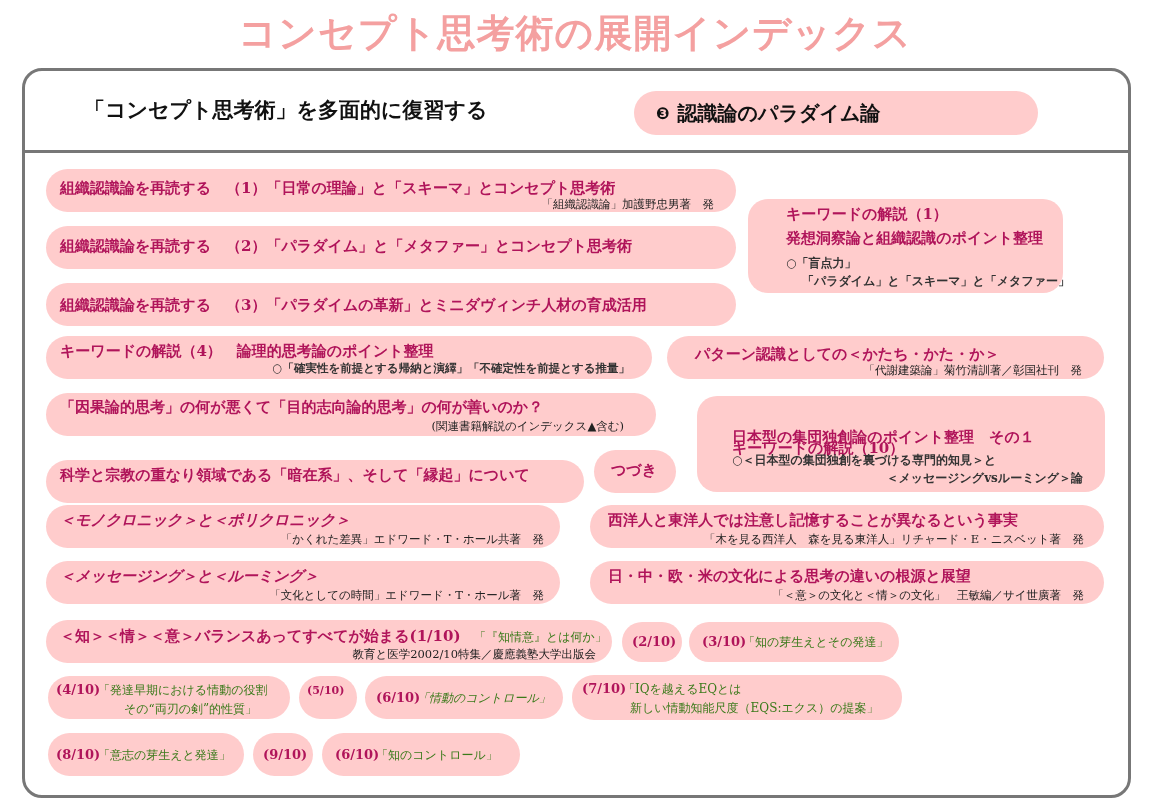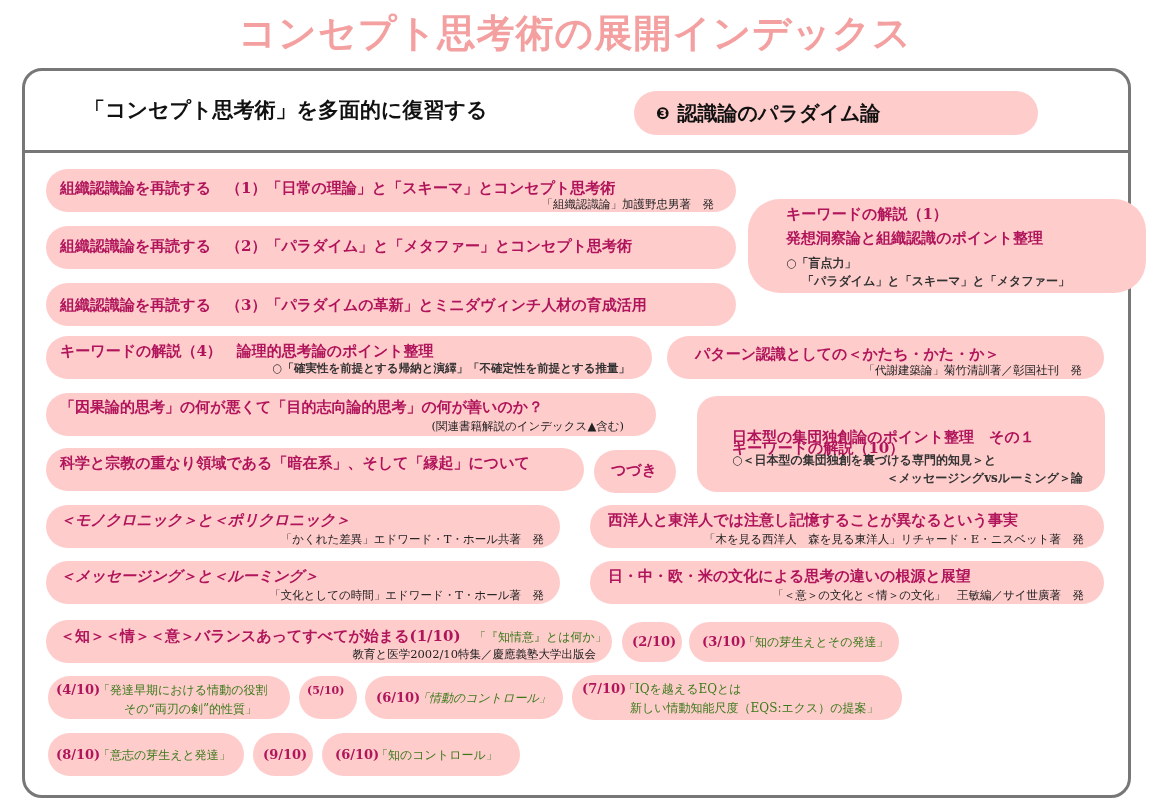--- a/index.html
+++ b/index.html
@@ -44,21 +44,21 @@
 </div>
 
 <div class="pill" style="left:46px;top:226px;width:690px;height:43px;">
   <span class="t" style="left:14px;top:11px;">組織認識論を再読する　（2）「パラダイム」と「メタファー」とコンセプト思考術</span>
 </div>
 
 <div class="pill" style="left:46px;top:283px;width:690px;height:43px;">
   <span class="t" style="left:14px;top:13px;">組織認識論を再読する　（3）「パラダイムの革新」とミニダヴィンチ人材の育成活用</span>
 </div>
 
-<div class="pill" style="left:748px;top:199px;width:398px;height:94px;border-radius:32px;">
+<div class="pill" style="left:748px;top:199px;width:315px;height:94px;border-radius:20px;">
   <span class="t" style="left:38px;top:6px;">キーワードの解説（1）</span>
   <span class="t" style="left:38px;top:30px;">発想洞察論と組織認識のポイント整理</span>
   <span class="k" style="left:38px;top:56px;">○「盲点力」</span>
   <span class="k" style="left:54px;top:74px;">「パラダイム」と「スキーマ」と「メタファー」</span>
 </div>
 
 <div class="pill" style="left:46px;top:336px;width:606px;height:43px;">
   <span class="t" style="left:14px;top:6px;">キーワードの解説（4）　論理的思考論のポイント整理</span>
   <span class="k" style="right:22px;top:25px;font-size:11.5px;">○「確実性を前提とする帰納と演繹」「不確定性を前提とする推量」</span>
 </div>
@@ -73,21 +73,21 @@
   <span class="s" style="right:32px;top:26px;">(関連書籍解説のインデックス▲含む)</span>
 </div>
 
 <div class="pill" style="left:697px;top:396px;width:408px;height:96px;border-radius:20px;">
   <span class="t" style="left:35px;top:7px;margin-top:36px;">キーワードの解説（10）</span>
   <span class="t" style="left:35px;top:32px;">日本型の集団独創論のポイント整理　その１</span>
   <span class="k" style="left:35px;top:56px;">○＜日本型の集団独創を裏づける専門的知見＞と</span>
   <span class="k" style="right:22px;top:74px;">＜メッセージングvsルーミング＞論</span>
 </div>
 
-<div class="pill" style="left:46px;top:448px;width:538px;height:43px;">
+<div class="pill" style="left:46px;top:460px;width:538px;height:43px;">
   <span class="t" style="left:14px;top:6px;">科学と宗教の重なり領域である「暗在系」、そして「縁起」について</span>
 </div>
 
 <div class="pill" style="left:594px;top:450px;width:82px;height:43px;">
   <span class="t" style="left:17px;top:11px;">つづき</span>
 </div>
 
 <div class="pill" style="left:46px;top:505px;width:514px;height:43px;">
   <span class="t" style="left:14px;top:6px;font-style:italic;">＜モノクロニック＞と＜ポリクロニック＞</span>
   <span class="s" style="right:16px;top:27px;">「かくれた差異」エドワード・T・ホール共著　発</span>

